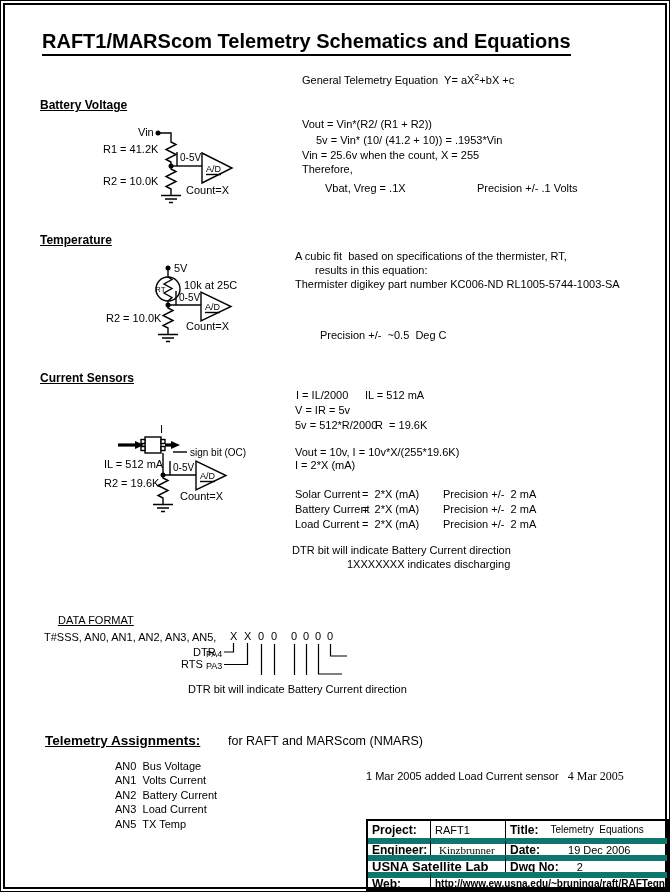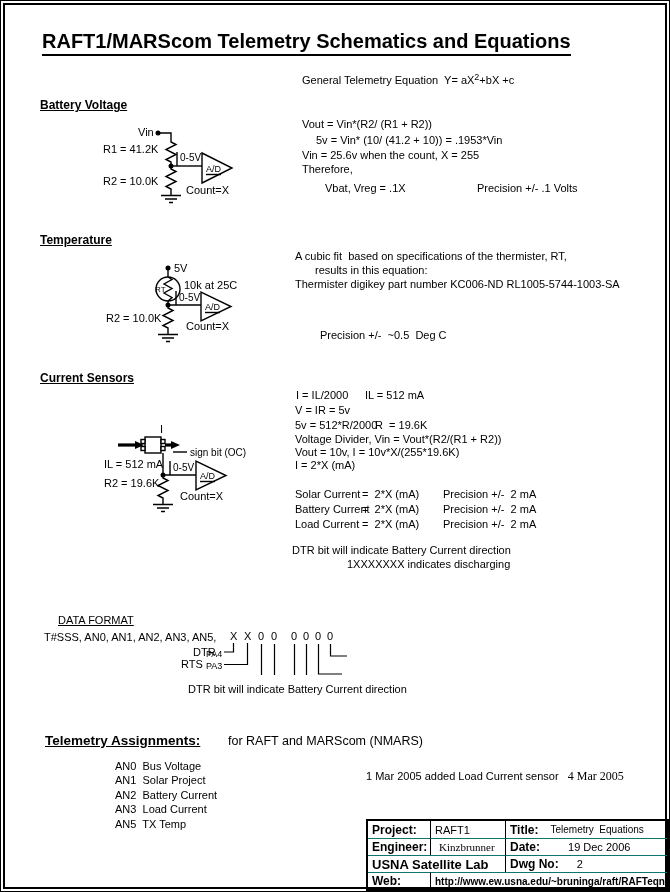--- a/index.html
+++ b/index.html
@@ -20,21 +20,21 @@
   svg { position:absolute; overflow:visible; }
   svg text { font-family:"Liberation Sans", sans-serif; fill:#000; }
   .wire { stroke:#000; stroke-width:1.4; fill:none; }
   .thick { stroke:#000; stroke-width:3.2; fill:none; }
   .shape { stroke:#000; stroke-width:1.4; fill:#fff; }
   .fillb { fill:#000; stroke:none; }
   
   .tb { position:absolute; left:366px; top:819px; width:299px; height:68px;
         border:2px solid #000; display:grid; grid-template-columns:62px 75px auto;
         grid-template-rows:1fr 1fr 1fr 1fr; }
-  .tb .cell { border-top:1px solid #0f766e; border-left:1px solid #000;
+  .tb .cell { border-top:6px solid #0f766e; border-left:1px solid #000;
               display:flex; align-items:center; padding-left:4px; overflow:hidden; white-space:pre; }
   .tb .r1 { border-top:none; }
   .tb .c1 { border-left:none;text-align:center; }
   .tb .lab { font-size:12px; font-weight:bold; }
   .tb .val { font-size:11px; }
   .tb .sp2 { grid-column:span 2; }
   .tb .small { font-size:10px; }
 </style>
 </head>
 <body>
@@ -131,21 +131,20 @@
     <text x="104" y="487" font-size="11">R2 = 19.6K</text>
     <path class="wire" d="M163,501 V504 M153,504.5 H173 M157,508 H169 M161,511.5 H165"></path>
     <text x="180" y="500" font-size="11">Count=X</text>
   </svg>
 
   <div class="t" style="left:296px; top:389px;">I = IL/2000</div>
   <div class="t" style="left:365px; top:389px;">IL = 512 mA</div>
   <div class="t" style="left:295px; top:404px;">V = IR = 5v</div>
   <div class="t" style="left:295px; top:419px;">5v = 512*R/2000</div>
   <div class="t" style="left:375px; top:419px;">R  = 19.6K</div>
-  <div class="t" style="left:295px; top:433px;">Voltage Divider, Vin = Vout*(R2/(R1 + R2))</div>
   <div class="t" style="left:295px; top:446px;">Vout = 10v, I = 10v*X/(255*19.6K)</div>
   <div class="t" style="left:295px; top:459px;">I = 2*X (mA)</div>
 
   <div class="t" style="left:295px; top:488px;">Solar Current</div>
   <div class="t" style="left:362px; top:488px;">=  2*X (mA)</div>
   <div class="t" style="left:443px; top:488px;">Precision +/-  2 mA</div>
   <div class="t" style="left:295px; top:503px;">Battery Current</div>
   <div class="t" style="left:362px; top:503px;">=  2*X (mA)</div>
   <div class="t" style="left:443px; top:503px;">Precision +/-  2 mA</div>
   <div class="t" style="left:295px; top:518px;">Load Current</div>
@@ -177,21 +176,21 @@
     <path d="M261.5,644 V675 M274.5,644 V675 M294.5,644 V675 M306.5,644 V675" fill="none" stroke="#000" stroke-width="1.2"></path>
     <path d="M318.5,644 V674 H342" fill="none" stroke="#000" stroke-width="1.2"></path>
     <path d="M330.5,644 V656 H347" fill="none" stroke="#000" stroke-width="1.2"></path>
   </svg>
 
   <div class="t" style="left:188px; top:683px;">DTR bit will indicate Battery Current direction</div>
 
   <div class="sec-head" style="left:45px; top:733px; font-size:13.5px;">Telemetry Assignments:</div>
   <div class="t" style="left:228px; top:735px; font-size:12.5px;">for RAFT and MARScom (NMARS)</div>
   <div class="t" style="left:115px; top:760px;">AN0  Bus Voltage</div>
-  <div class="t" style="left:115px; top:774px;">AN1  Solar Project</div>
+  <div class="t" style="left:115px; top:774px;">AN1  Volts Current</div>
   <div class="t" style="left:115px; top:789px;">AN2  Battery Current</div>
   <div class="t" style="left:115px; top:803px;text-align:right;">AN3  Load Current</div>
   <div class="t" style="left:115px; top:818px;">AN5  TX Temp</div>
 
   <div class="t" style="left:366px; top:770px;"><span>1 Mar 2005 added Load Current sensor   </span><span class="serif" style="font-size:12px;">4 Mar 2005</span></div>
 
   <div class="tb">
     <div class="cell r1 c1 lab">Project:</div>
     <div class="cell r1 val">RAFT1</div>
     <div class="cell r1"><span class="lab">Title:</span><span class="small" style="margin-left:12px;">Telemetry  Equations</span></div>

